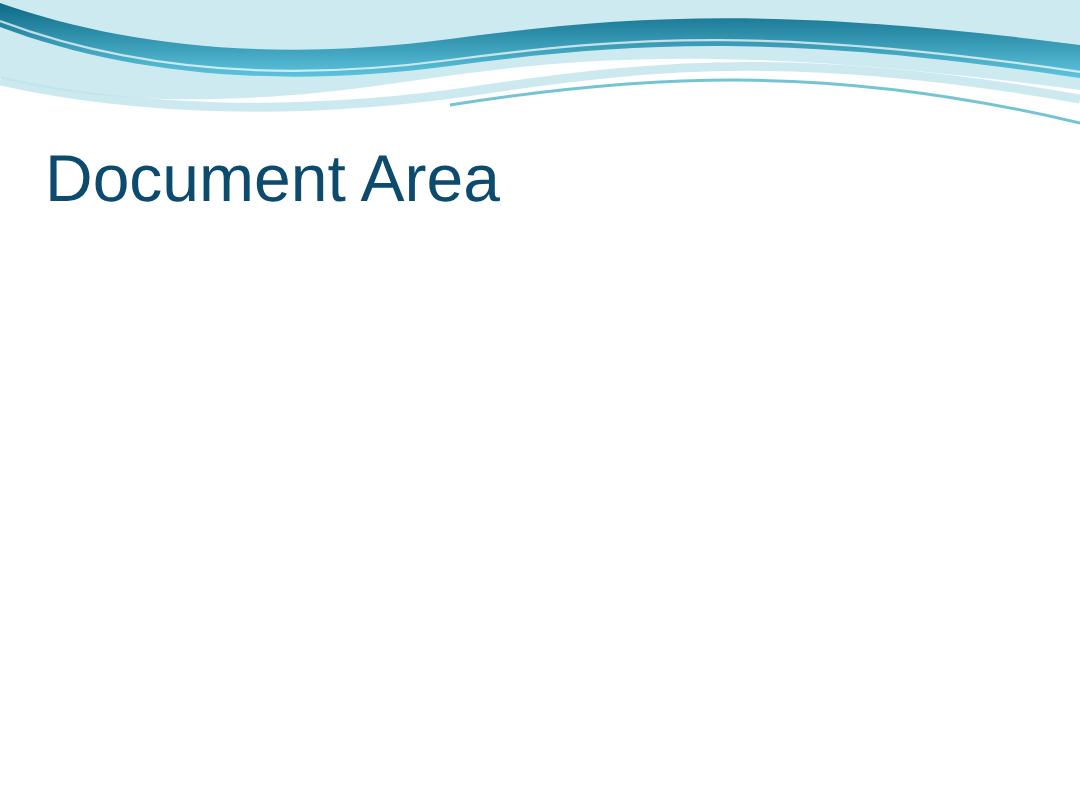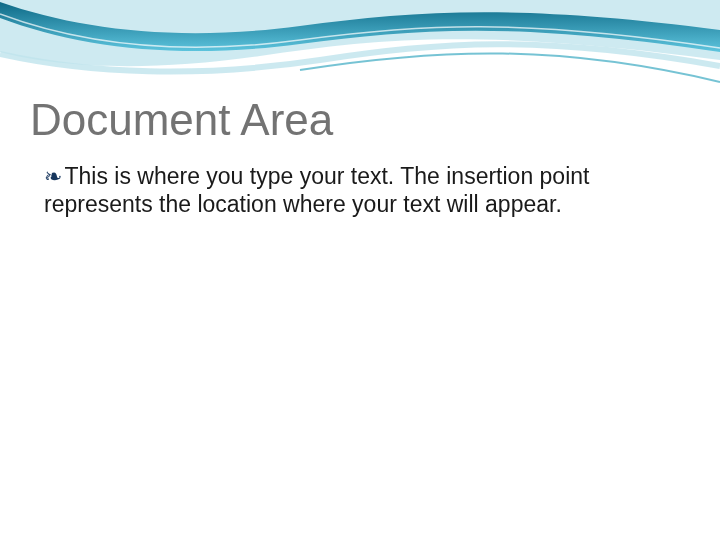--- a/index.html
+++ b/index.html
@@ -23,21 +23,21 @@
   .content {
     position: absolute;
     top: 95px;
     left: 30px;
     right: 30px;
   }
   .title {
     font-family: "Trebuchet MS", "Segoe UI", Arial, sans-serif;
     font-size: 44px;
     font-weight: 400;
-    color: #737373;
+    color: #0c4a6e;
     margin: 0 0 18px 0;
     letter-spacing: 0px;
   }
   .bullet-block {
     padding-left: 14px;
     font-size: 23px;
     line-height: 1.2;
     color: #1a1a1a;
   }
   .bullet-glyph {
@@ -68,16 +68,13 @@
 
     <path d="M0,14 C80,44 180,56 300,40 C420,24 520,18 720,48" stroke="#ffffff" stroke-width="1.5" fill="none" opacity="0.7"></path>
 
     <path d="M300,70 C440,48 560,44 720,82" stroke="#1a9bb8" stroke-width="2" fill="none" opacity="0.6"></path>
   </svg>
 </div>
 
 <div class="content">
   <h1 class="title">Document Area</h1>
 
-  <div class="bullet-block">
-    <span class="bullet-glyph">❧</span><span>This is where you type your text. The insertion point represents the location where your text will appear.</span>
-  </div>
 </div>
 
 </body></html>

